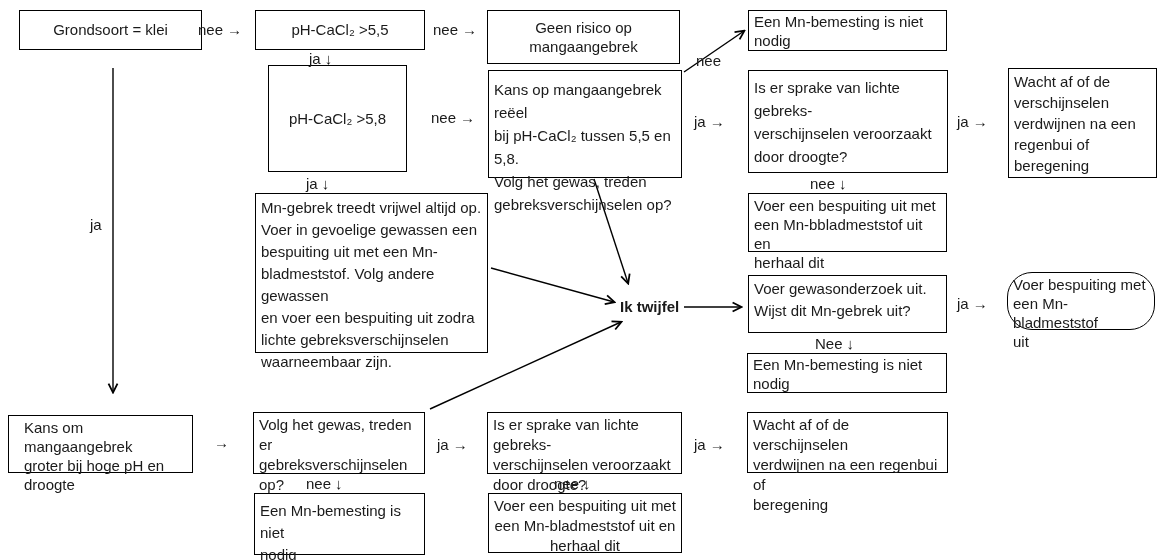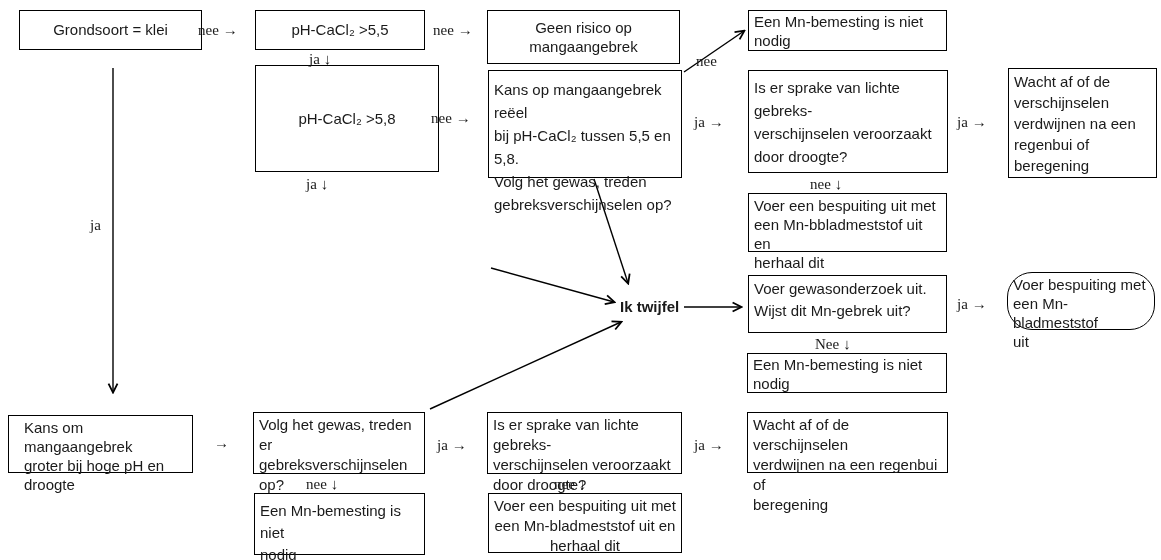--- a/index.html
+++ b/index.html
@@ -8,21 +8,21 @@
     font-family:"Liberation Sans","DejaVu Sans",sans-serif;color:#1a1a1a;overflow:hidden;
   }
   .node{
     position:absolute;box-sizing:border-box;border:1.5px solid #000;background:#fff;
     font-size:15px;line-height:20px;padding:2px 5px;white-space:pre-line;
   }
   .center{display:flex;align-items:center;justify-content:center;text-align:center;padding:0;}
   .vcenter{display:flex;align-items:center;}
   .centerh{text-align:center;}
   .lbl{
-    position:absolute;font-size:15px;line-height:16px;white-space:nowrap;font-family:Liberation Serif, serif;
+    position:absolute;font-size:15px;line-height:16px;white-space:nowrap;
   }
   .lbl .arr{font-weight:bold;padding-left:4px;}
   .lbl .arr:empty{padding-left:0;}
   .free-text{position:absolute;font-size:15px;font-weight:bold;white-space:nowrap;}
   svg.wires{position:absolute;left:0;top:0;width:1161px;height:560px;pointer-events:none;}
   svg.wires path{stroke:#000;stroke-width:1.4;fill:none;}
 </style>
 </head>
 <body>
 
@@ -45,37 +45,44 @@
   <div class="node center" style="left:10px;top:10px;width:183px;height:40px;margin-left:9px;">Grondsoort = klei</div>
 
   <div class="node center" style="left:255px;top:10px;width:170px;height:40px;">pH-CaCl₂ &gt;5,5</div>
 
   <div class="node center" style="left:487px;top:10px;width:193px;height:54px;line-height:19px;">Geen risico op
 mangaangebrek</div>
 
   <div class="node" style="left:748px;top:10px;width:199px;height:41px;line-height:19px;padding-top:1px;">Een Mn-bemesting is niet
 nodig</div>
 
-  <div class="node center" style="left:255px;top:65px;width:184px;height:107px;">pH-CaCl₂ &gt;5,8</div>
+  <div class="node center" style="left:268px;top:65px;width:139px;height:107px;">pH-CaCl₂ &gt;5,8</div>
 
   <div class="node" style="left:488px;top:70px;width:194px;height:108px;line-height:23px;padding-top:7px;">Kans op mangaangebrek reëel
 bij pH-CaCl₂ tussen 5,5 en 5,8.
 Volg het gewas, treden
 gebreksverschijnselen op?</div>
 
   <div class="node vcenter" style="left:748px;top:70px;width:200px;height:103px;line-height:23px;">Is er sprake van lichte gebreks-
 verschijnselen veroorzaakt
 door droogte?</div>
 
   <div class="node" style="left:1008px;top:68px;width:149px;height:110px;line-height:21px;">Wacht af of de
 verschijnselen
 verdwijnen na een
 regenbui of
 beregening</div>
 
+  <div class="node" style="left:255px;top:193px;width:233px;height:160px;line-height:22px;padding:3px 5px;">Mn-gebrek treedt vrijwel altijd op.
+Voer in gevoelige gewassen een
+bespuiting uit met een Mn-
+bladmeststof. Volg andere gewassen
+en voer een bespuiting uit zodra
+lichte gebreksverschijnselen
+waarneembaar zijn.</div>
 
   <div class="node" style="left:748px;top:193px;width:199px;height:59px;line-height:19px;">Voer een bespuiting uit met
 een Mn-bbladmeststof uit en
 herhaal dit</div>
 
   <div class="free-text" style="left:620px;top:298px;">Ik twijfel</div>
 
   <div class="node" style="left:748px;top:275px;width:199px;height:58px;line-height:22px;">Voer gewasonderzoek uit.
 Wijst dit Mn-gebrek uit?</div>
 

